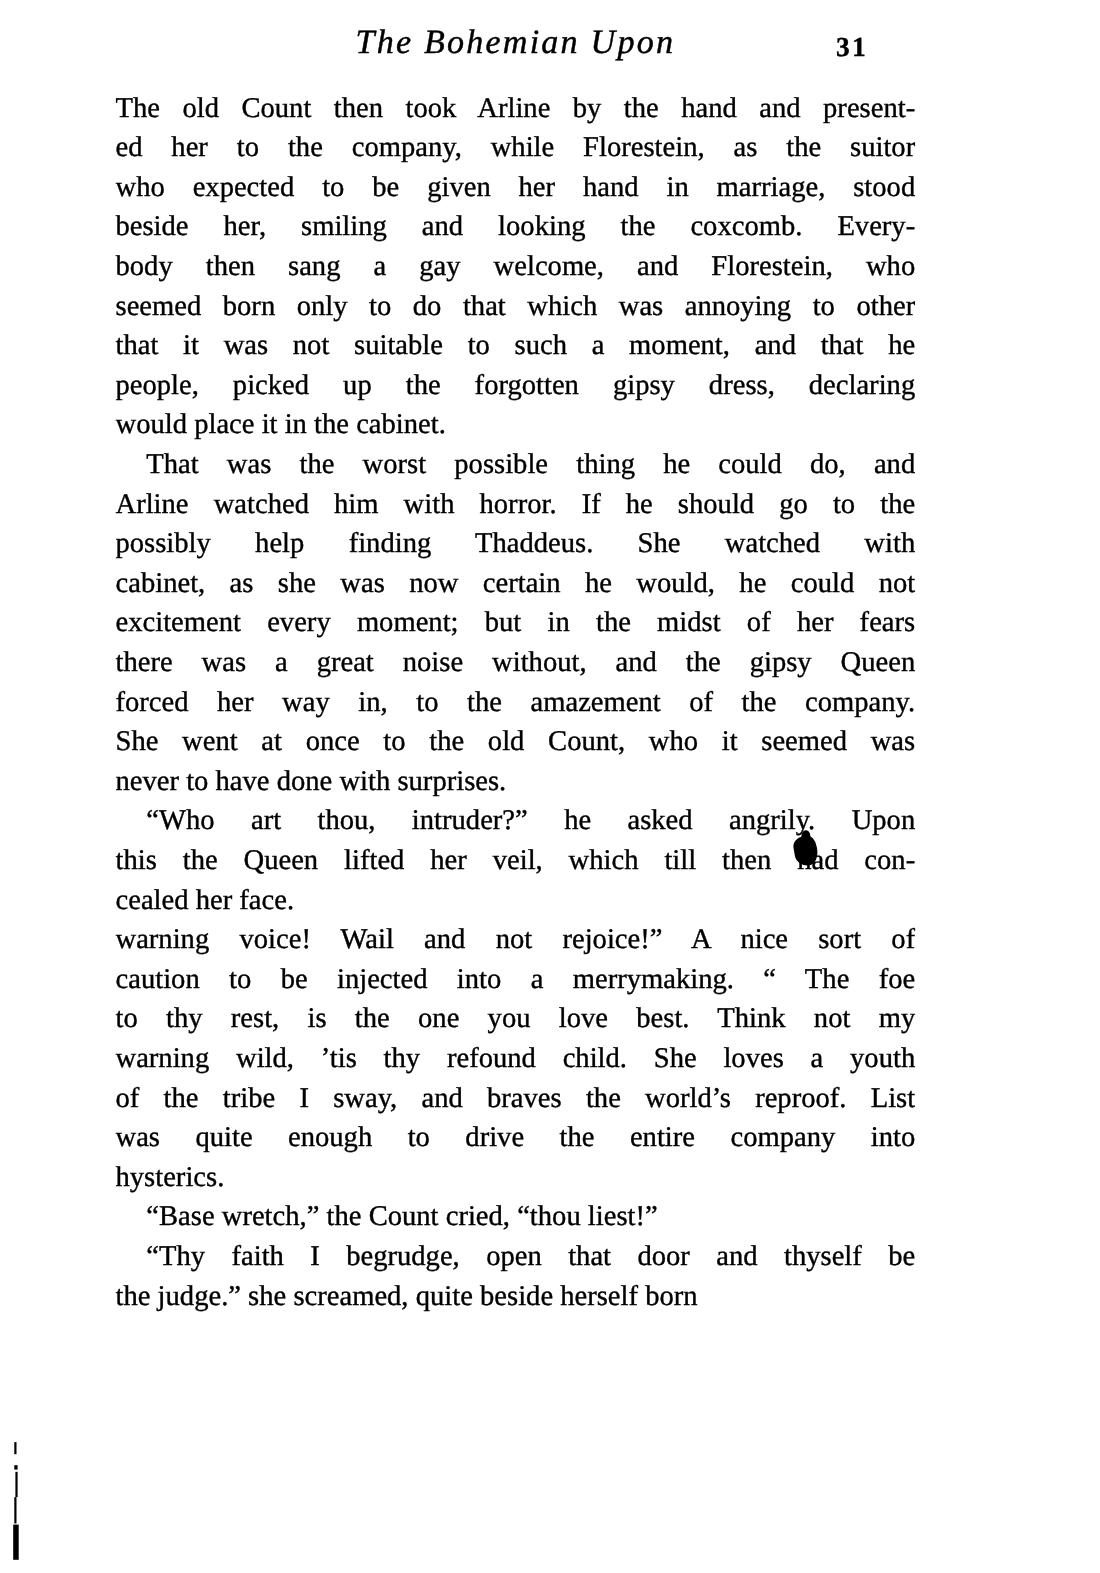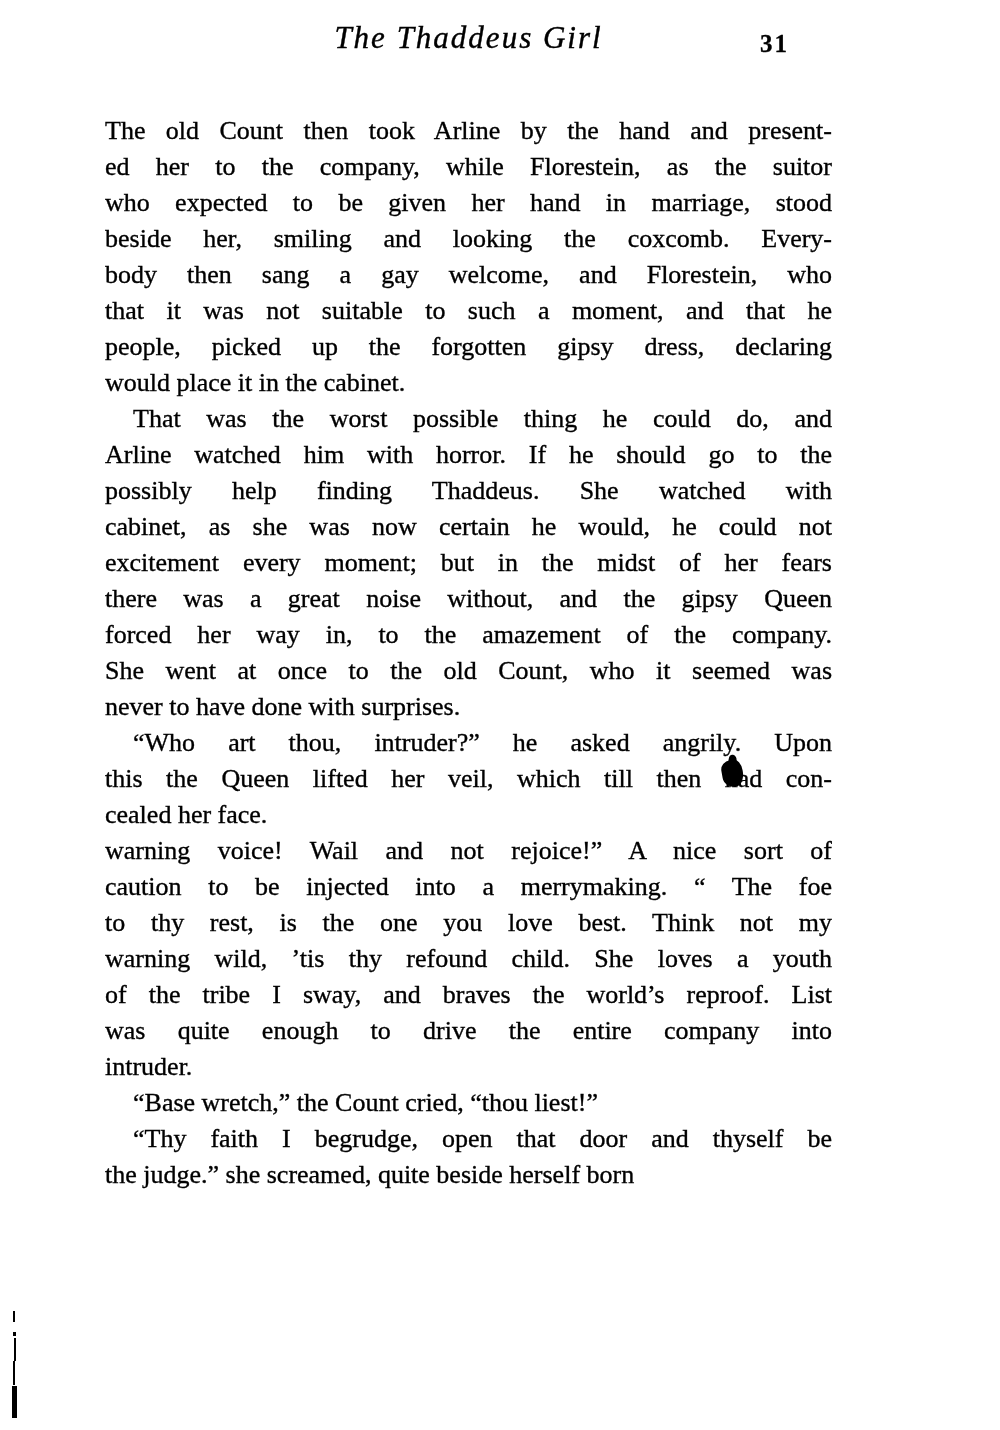--- a/index.html
+++ b/index.html
@@ -36,21 +36,20 @@
     letter-spacing: 2px;
     -webkit-text-stroke: 0.3px #000;
   }
   .text-block {
     position: absolute;
     top: 80px;
     left: 105px;
     width: 727px;
     font-size: 26px;
     line-height: 36px;
-    margin-top: 33px;
     -webkit-text-stroke: 0.35px #000;
   }
   .para { margin: 0; }
   .line {
     height: 36px;
     overflow: hidden;
     text-align: justify;
     text-align-last: justify;
   }
   .line.lastline {
@@ -87,31 +86,32 @@
   .m2 { left: 13px; top: 1332px; width: 3px; height: 4px; }
   .m3 { left: 14px; top: 1338px; width: 2px; height: 23px; }
   .m4 { left: 13px; top: 1361px; width: 2px; height: 24px; }
   .m5 { left: 12px; top: 1386px; width: 5px; height: 32px; }
 </style>
 </head>
 <body>
 
 <div class="page">
 
-  <div class="running-title">The Thaddeus Girl</div>
+  <div class="running-title">The Bohemian Upon</div>
 
   <div class="page-num">31</div>
 
   <div class="text-block" id="text-block">
       <div class="para">
         <div class="line">The old Count then took Arline by the hand and present-</div>
         <div class="line">ed her to the company, while Florestein, as the suitor</div>
         <div class="line">who expected to be given her hand in marriage, stood</div>
         <div class="line">beside her, smiling and looking the coxcomb.  Every-</div>
         <div class="line">body then sang a gay welcome, and Florestein,  who</div>
+        <div class="line">seemed born only to do that which was annoying to other</div>
         <div class="line">that it was not suitable to such a moment, and that he</div>
         <div class="line">people, picked up the forgotten gipsy dress, declaring</div>
         <div class="line lastline">would place it in the cabinet.</div>
       </div>
       <div class="para">
         <div class="line indent">That was the worst possible thing he could do, and</div>
         <div class="line">Arline watched him with horror.  If he should go to the</div>
         <div class="line">possibly help finding Thaddeus.  She watched with</div>
         <div class="line">cabinet, as she was now certain he would, he could not</div>
         <div class="line">excitement every moment; but in the midst of her fears</div>
@@ -125,21 +125,21 @@
         <div class="line">this the Queen lifted her veil, which till then had con-</div>
         <div class="line lastline">cealed her face.</div>
       </div>
       <div class="para">
         <div class="line">warning voice!  Wail and not rejoice!”  A nice sort of</div>
         <div class="line">caution to be injected into a merrymaking.  “ The foe</div>
         <div class="line">to thy rest, is the one you love best.  Think not my</div>
         <div class="line">warning wild, ’tis thy refound child.  She loves a youth</div>
         <div class="line">of the tribe I sway, and braves the world’s reproof.  List</div>
         <div class="line">was quite enough to drive the entire company into</div>
-        <div class="line lastline">intruder.</div>
+        <div class="line lastline">hysterics.</div>
       </div>
       <div class="para">
         <div class="line lastline indent">“Base wretch,” the Count cried, “thou liest!”</div>
       </div>
       <div class="para">
         <div class="line indent">“Thy faith I begrudge, open that door and thyself be</div>
         <div class="line lastline">the judge.”  she  screamed,  quite  beside  herself  born</div>
       </div>
     </div>
 

